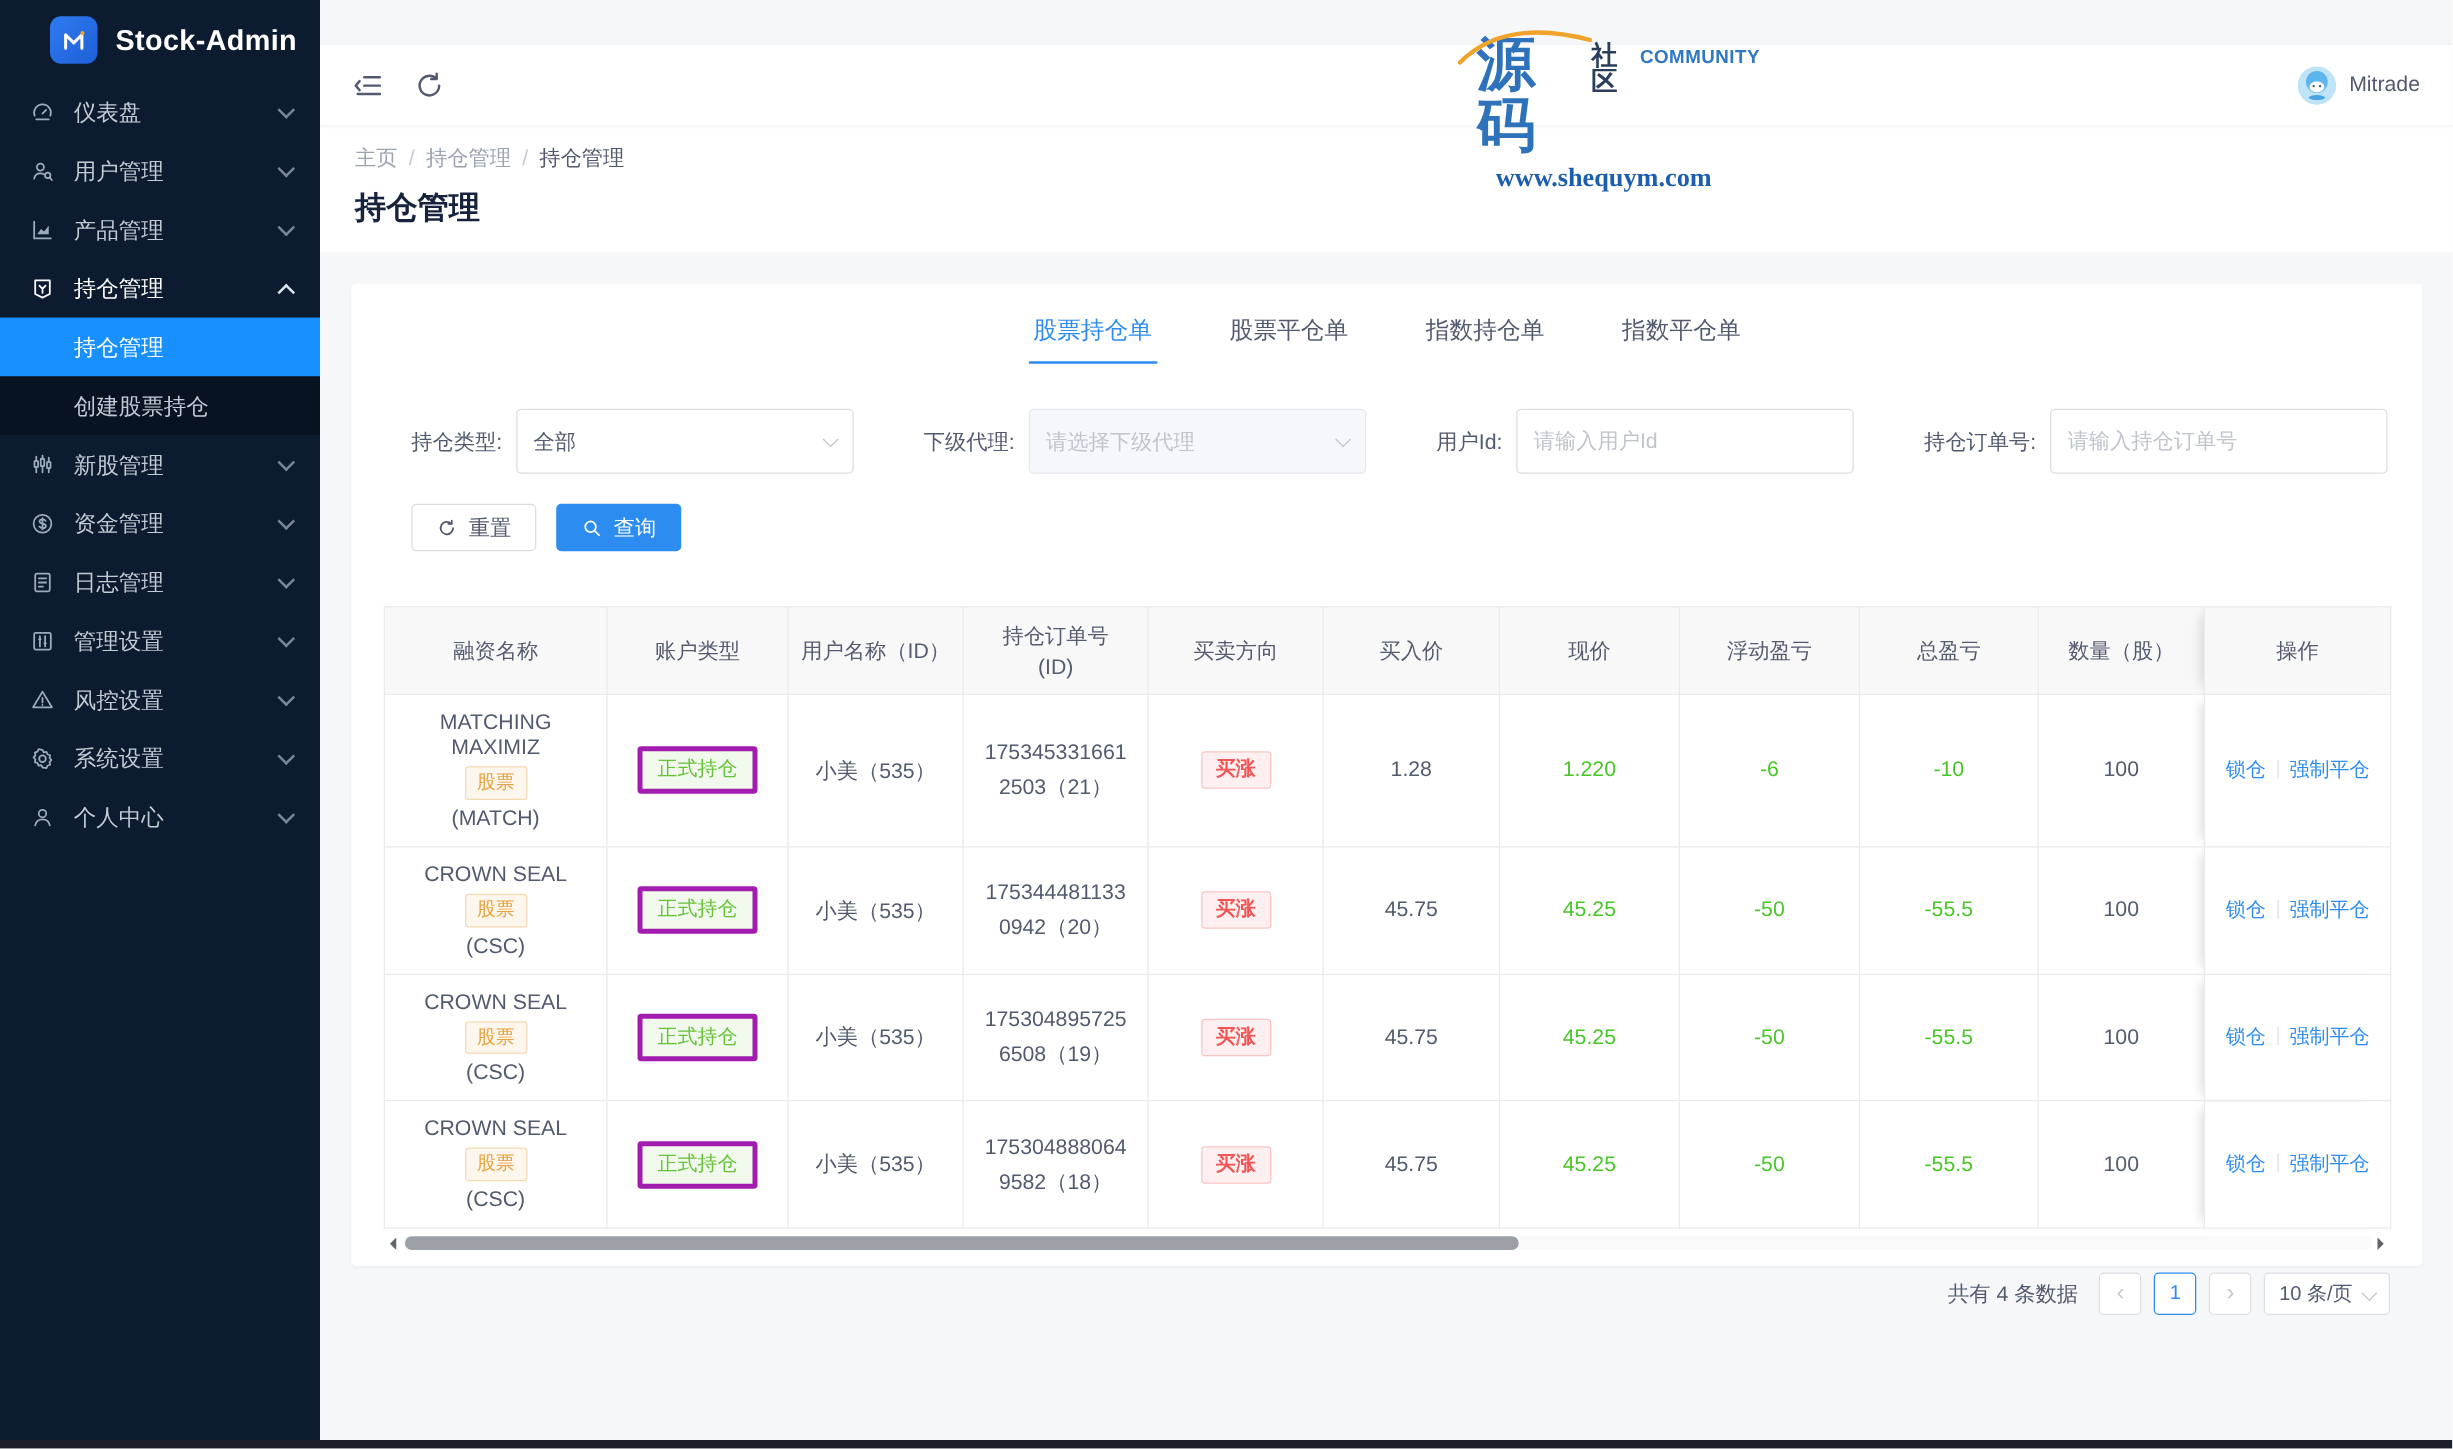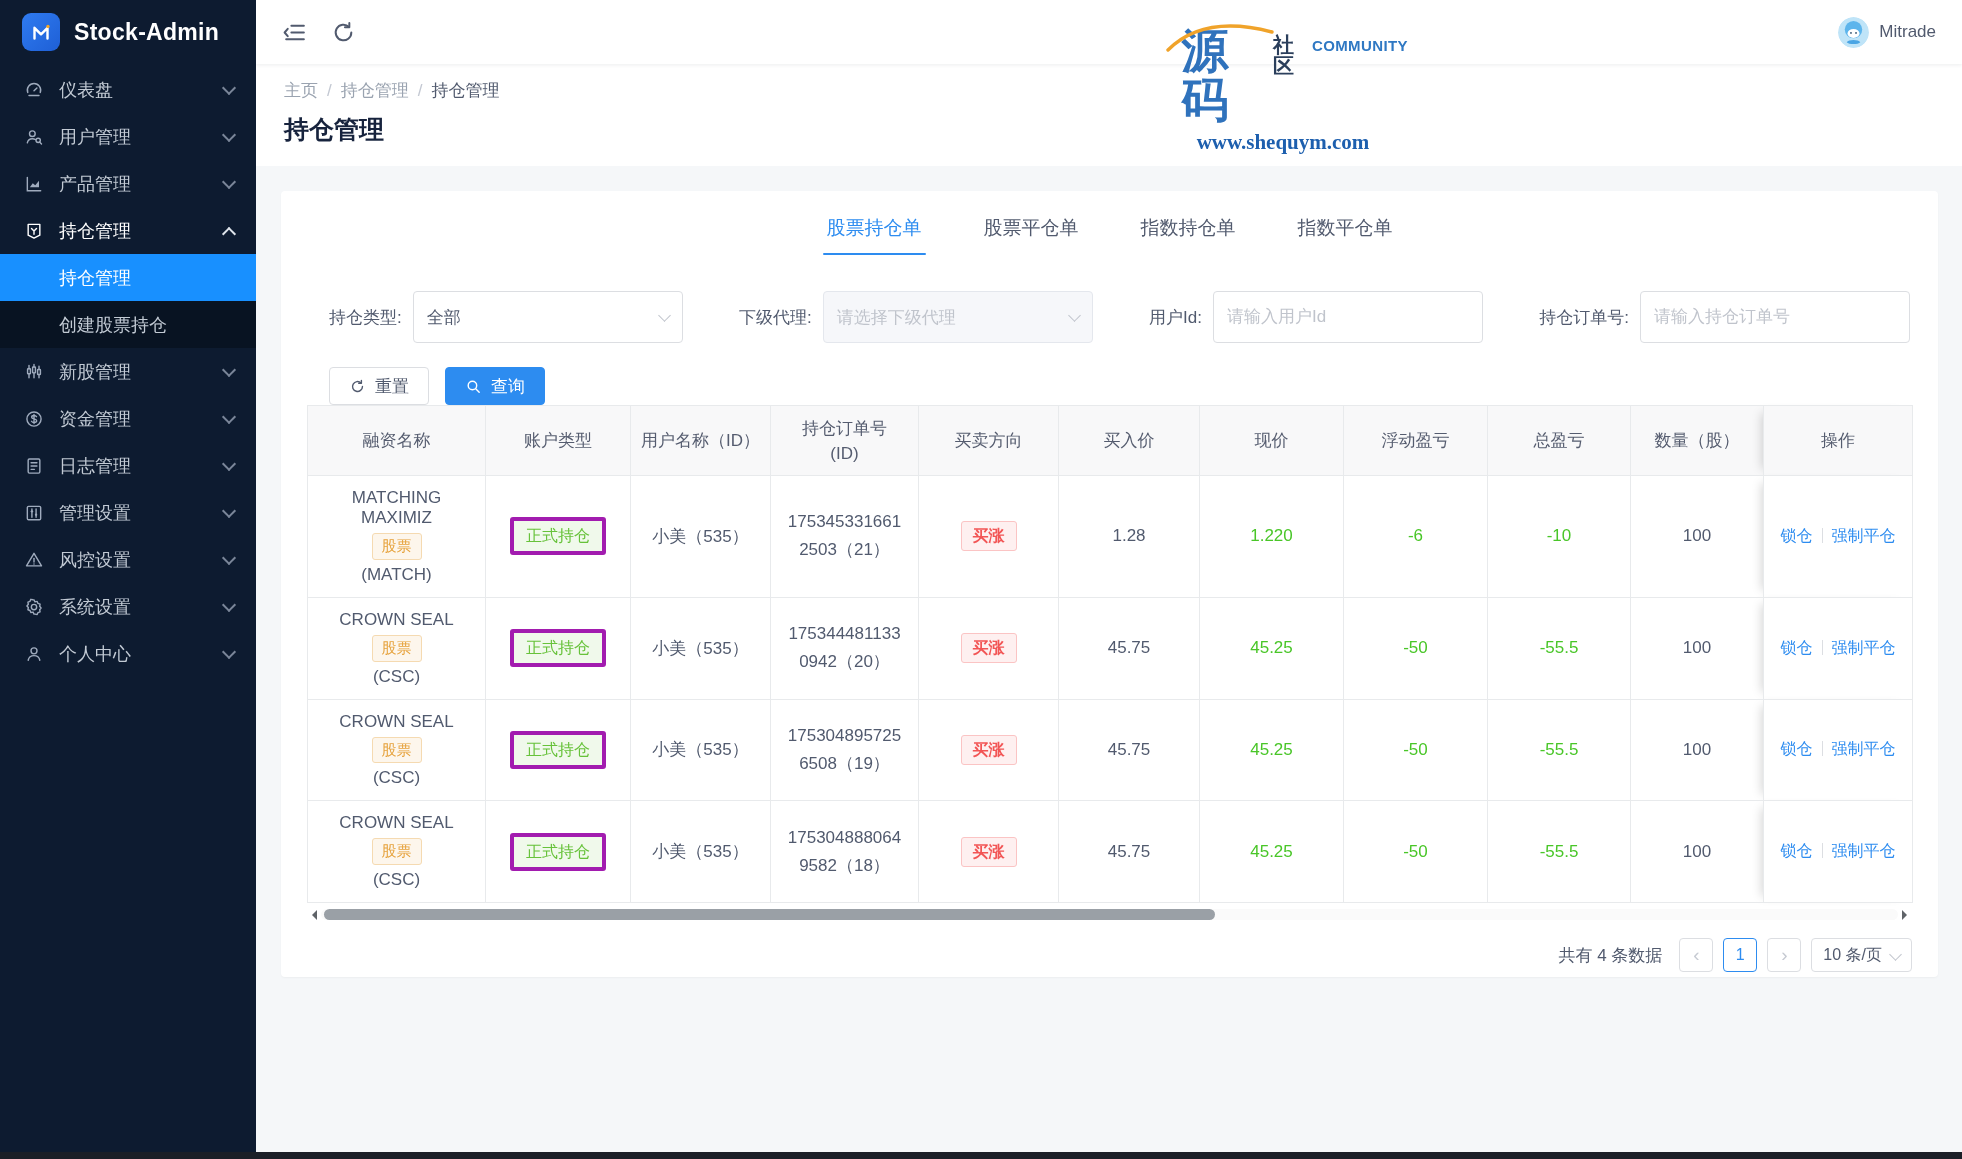--- a/index.html
+++ b/index.html
@@ -4,39 +4,39 @@
 <style>
   * { box-sizing: border-box; margin: 0; padding: 0; }
   body { font-family: "Liberation Sans", "DejaVu Sans", sans-serif; background:#fff; }
   .app { position:relative; width:1962px; height:1159px; background:#f5f7f9; overflow:hidden; }
 
   
   .bottom-strip { position:absolute; left:0; bottom:0; width:100%; height:7px; background:#1b1f27; z-index:40; }
 
   
   .sidebar { position:absolute; left:0; top:0; width:256px; height:1152px; background:#0d1b30; z-index:5; }
-  .logo-row { display:flex; align-items:center; gap:14px; padding:13px 0 13px 22px; }
+  .logo-row { display:flex; align-items:center; gap:14px; padding:13px 0 13px 22px;justify-content:center; }
   .logo-badge { width:38px; height:38px; border-radius:9px; background:linear-gradient(135deg,#2f7bf0,#1e5fd6); display:flex; align-items:center; justify-content:center; flex:none; }
   .logo-title { color:#fff; font-size:23px; font-weight:700; letter-spacing:.3px; }
   .menu { padding-top:2px; }
   .side-item { display:flex; align-items:center; height:47px; padding:0 22px 0 24px; color:#c2cad4; font-size:18px; cursor:pointer; }
   .side-item.expanded { color:#fff; }
   .side-item.expanded .side-icon { color:#fff; }
   .side-icon { width:20px; height:20px; margin-right:15px; display:inline-flex; color:#9fabbd; flex:none; }
   .side-icon svg { width:20px; height:20px; }
   .side-label { flex:1; white-space:nowrap; }
   .side-chev { width:10px; height:10px; border-right:2px solid #7a8699; border-bottom:2px solid #7a8699; transform:rotate(45deg); margin-top:-4px; }
   .side-chev.up { transform:rotate(225deg); margin-top:6px; border-color:#dfe5ec; }
   .submenu { background:#081322; }
   .sub-item { height:47px; display:flex; align-items:center; padding-left:59px; color:#c2cad4; font-size:18px; cursor:pointer; }
   .sub-item.active { background:#1890ff; color:#fff; }
 
   
   .main { position:absolute; left:256px; top:0; right:0; height:1152px; display:flex; flex-direction:column; }
-  .topbar { height:64px; background:#fff; display:flex; align-items:center; padding:0 26px 0 26px; box-shadow:0 1px 4px rgba(0,21,41,.08); position:relative; z-index:2; flex:none; }
+  .topbar { height:64px; background:#fff; display:flex; align-items:center; padding:0 26px 0 26px; box-shadow:0 1px 4px rgba(0,21,41,.08); position:relative; z-index:2; flex:none;margin-top:36px; }
   .tb-icon { width:25px; height:25px; color:#515a6e; margin-right:24px; cursor:pointer; display:inline-flex; }
   .tb-icon svg { width:25px; height:25px; }
   .tb-right { margin-left:auto; display:flex; align-items:center; gap:10px; }
   .avatar { width:31px; height:31px; border-radius:50%; overflow:hidden; flex:none; cursor:pointer; }
   .username { font-size:17px; color:#515a6e; cursor:pointer; }
 
   .page-header { background:#fff; padding:15px 28px 20px; flex:none; }
   .breadcrumb { font-size:17px; color:#9aa3b0; display:flex; gap:9px; align-items:center; }
   .crumb { cursor:pointer; }
   .crumb.current { color:#515a6e; cursor:default; }
@@ -64,21 +64,21 @@
   .fcontrol .chev-down { margin-left:auto; }
 
   
   .btn-row { display:flex; gap:16px; margin-top:24px; padding-left:22px; }
   .btn { height:38px; border-radius:4px; display:inline-flex; align-items:center; gap:9px; font-size:17px; padding:0 19px; cursor:pointer; font-family:inherit; }
   .btn svg { width:17px; height:17px; }
   .btn-default { background:#fff; border:1px solid #dcdee2; color:#515a6e; }
   .btn-primary { background:#2d8cf0; border:1px solid #2d8cf0; color:#fff; }
 
   
-  .table-wrap { }
+  .table-wrap { margin-top:44px; }
   table { width:100%; border-collapse:collapse; table-layout:fixed; }
   th, td { border:1px solid #e8eaec; }
   th { background:#f8f8f9; height:70px; font-weight:400; color:#555c6f; font-size:17px; padding:0 8px; text-align:center; }
   th .sub { display:block; margin-top:4px; }
   td { text-align:center; font-size:17px; color:#515a6e; padding:12px 10px; background:#fff; }
   tbody tr:first-child { height:113px; }
   tbody tr { height:90px; }
   .cell-flex { display:flex; flex-wrap:wrap; justify-content:center; align-items:center; column-gap:7px; row-gap:5px; }
   .code-line { width:100%; text-align:center; }
   .tag { display:inline-block; border-radius:3px; line-height:1.25; }

